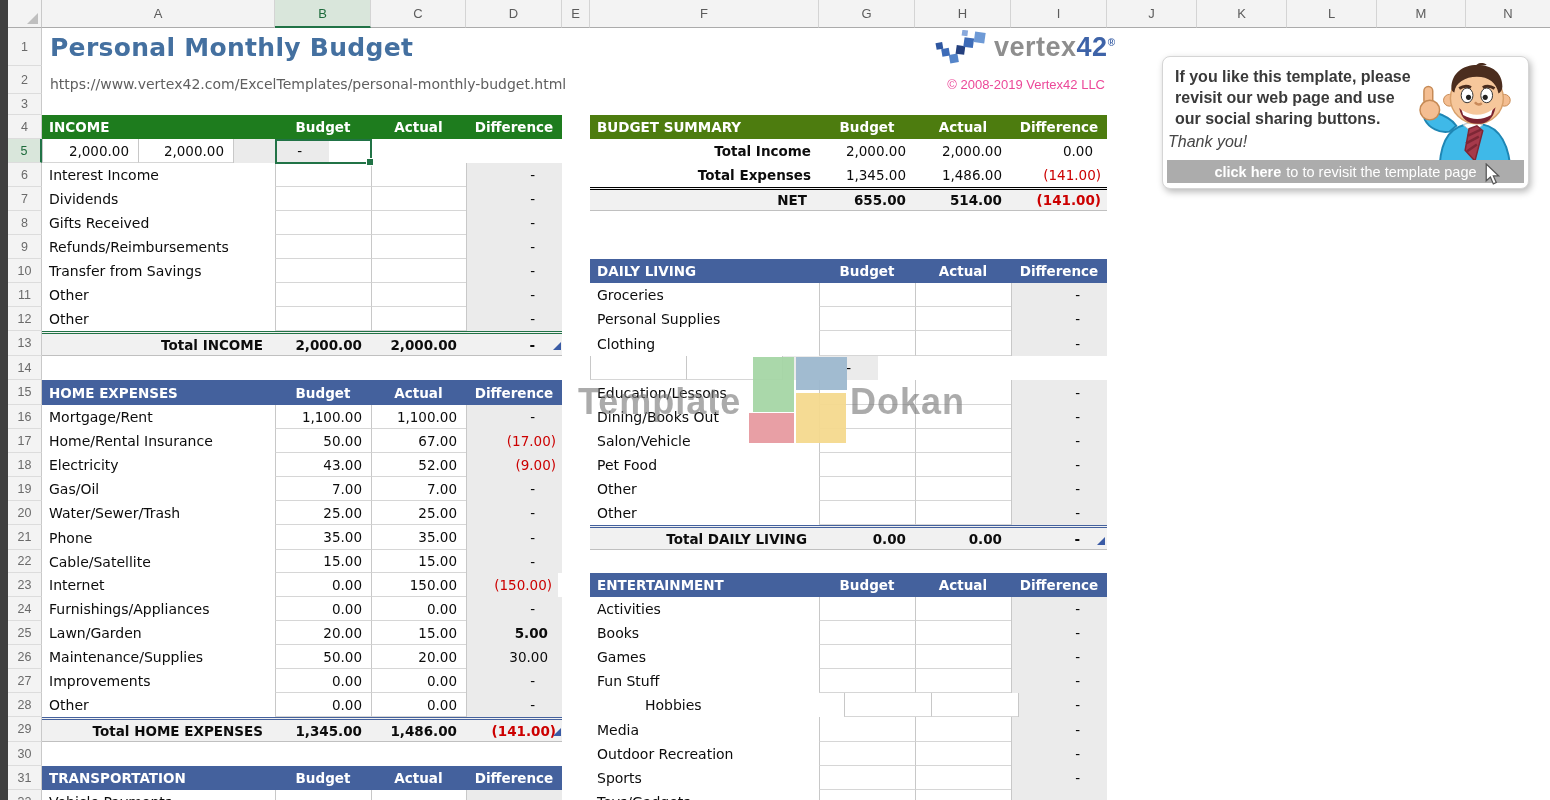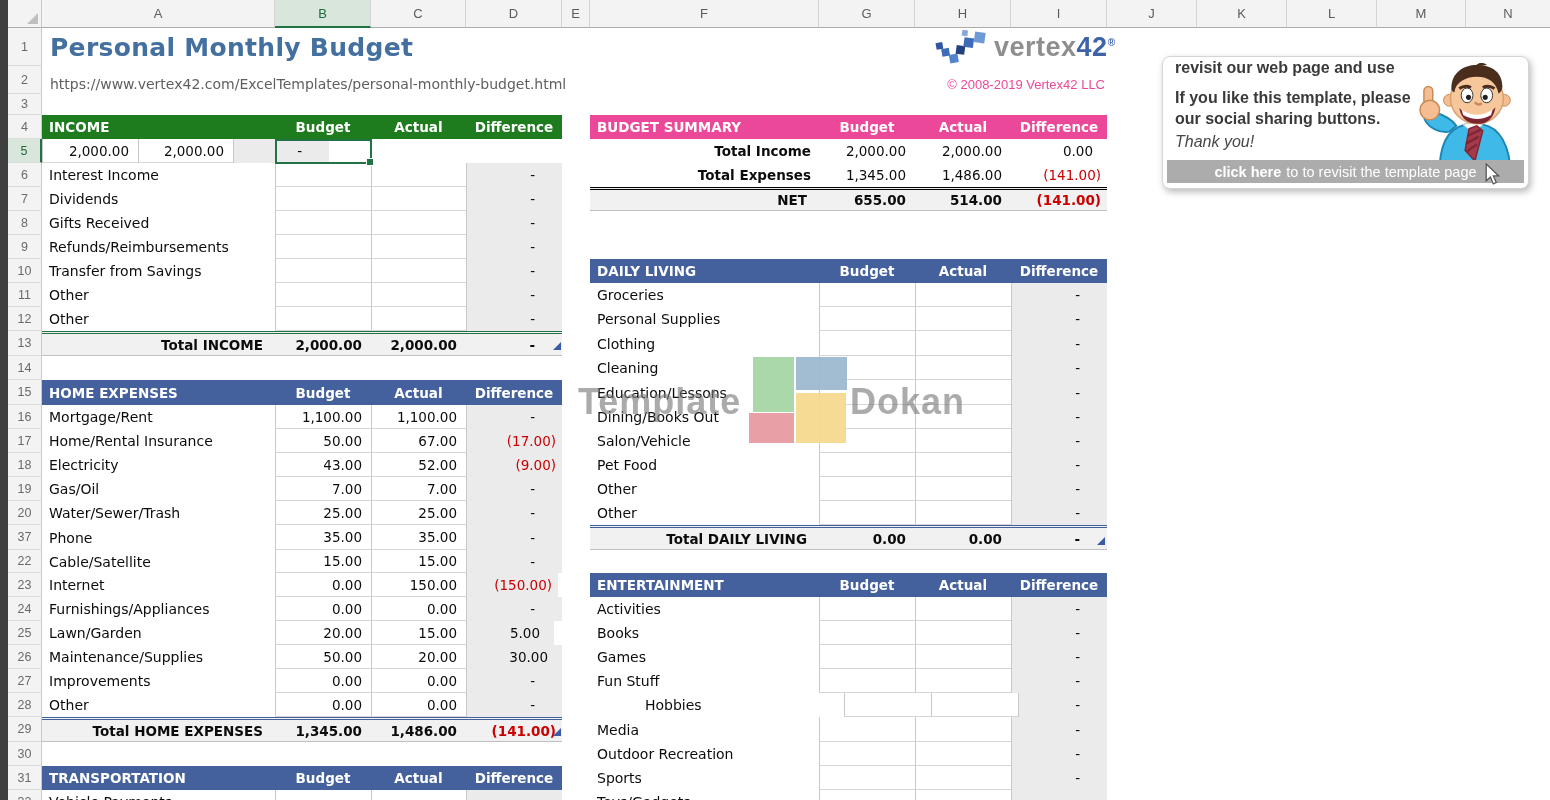--- a/index.html
+++ b/index.html
@@ -29,33 +29,33 @@
   .logo-text .blue{color:#3E63A8;}
   .logo-text sup{font-size:10px;color:#3E63A8;}
   .copyright{position:absolute;left:905px;top:77px;width:200px;text-align:right;font-size:13px;color:#ec4899;
              font-family:"Liberation Sans",sans-serif;}
   
   .promo{position:absolute;left:1162px;top:56px;width:365px;height:131px;background:#fff;
          border:1px solid #D5D5D5;border-radius:8px;box-shadow:2px 3px 7px rgba(0,0,0,.28);z-index:10;
          font-family:"Liberation Sans",sans-serif;}
   .promo-line{margin-left:12px;font-size:16px;font-weight:bold;color:#3A3A3A;line-height:21px;}
   .promo-line.first{margin-top:9px;}
-  .promo-thanks{margin-left:12px;margin-top:4px;font-size:16px;font-style:italic;color:#474747;}
+  .promo-thanks{margin-left:5px;margin-top:4px;font-size:16px;font-style:italic;color:#474747;}
   .promo-bar{position:absolute;left:4px;right:4px;bottom:5px;height:23px;background:#ACACAC;color:#fff;
              font-size:14.5px;display:flex;align-items:center;justify-content:center;z-index:12;}
   .promo-bar b{font-weight:bold;}
   .promo-bar span{margin-left:5px;}
   .promo-man{position:absolute;right:2px;top:6px;width:110px;height:102px;z-index:11;}
   .cursor{position:absolute;right:28px;bottom:2px;width:15px;height:23px;z-index:13;}
   
   .t-head{position:absolute;display:flex;align-items:center;box-sizing:border-box;color:#fff;
           font-weight:bold;font-size:13.5px;z-index:1;}
   .th-green{background:#1E7C1E;}
   .th-blue{background:#44619D;}
-  .th-black{background:#ec4899;}
+  .th-black{background:#4d7c0f;}
   .t-title{padding-left:7px;box-sizing:border-box;}
   .t-colhead{text-align:center;box-sizing:border-box;}
   .t-row{position:absolute;display:flex;box-sizing:border-box;z-index:1;}
   .c-label{box-sizing:border-box;display:flex;align-items:center;padding-left:7px;font-size:14px;color:#0c0c0c;}
   .c-label.lab-r{justify-content:flex-end;padding-right:8px;font-weight:bold;font-size:13.5px;}
   .c-num{box-sizing:border-box;display:flex;align-items:center;justify-content:flex-end;
          font-size:13.5px;color:#0c0c0c;padding-right:9px;}
   .cell-bd{background:#fff;border-left:1px solid #C8C8C8;border-bottom:1px solid #D6D6D6;}
   .diff-gray{background:#EBEBEB;border-left:1px solid #C8C8C8;}
   .diff.dash{padding-right:27px;}
@@ -105,22 +105,22 @@
       <rect x="22" y="16" width="9" height="9" fill="#24407E" transform="rotate(8 26 20)"></rect>
       <rect x="30" y="8" width="10" height="10" fill="#3E6CB8" transform="rotate(8 35 13)"></rect>
       <rect x="41" y="2" width="11" height="11" fill="#6E9AD6" transform="rotate(8 46 7)"></rect>
       <rect x="28" y="0" width="6" height="6" fill="#89A9DC" transform="rotate(8 31 3)"></rect>
     </svg>
     <div class="logo-text"><span>vertex</span><span class="blue">42</span><sup>®</sup></div>
   </div>
   <div class="copyright">© 2008-2019 Vertex42 LLC</div>
 
   <div class="promo">
+    <div class="promo-line first">If you like this template, please</div>
     <div class="promo-line">revisit our web page and use</div>
-    <div class="promo-line first">If you like this template, please</div>
     <div class="promo-line">our social sharing buttons.</div>
     <div class="promo-thanks">Thank you!</div>
     <svg class="promo-man" viewBox="0 0 112 104">
       <path d="M34 70 C24 72 13 66 9 58 C7 53 12 48 18 50 C28 53 37 58 41 64 Z" fill="#3FB9E8" stroke="#1E86B4" stroke-width="2"></path>
       <rect x="8" y="24" width="9" height="19" rx="4.5" fill="#F4BE92" stroke="#C68A55" stroke-width="1.5"></rect>
       <circle cx="14" cy="48" r="10" fill="#F4BE92" stroke="#C68A55" stroke-width="1.5"></circle>
       <path d="M24 104 C26 76 36 64 56 62 C78 60 92 72 96 104 Z" fill="#3FB9E8" stroke="#1E86B4" stroke-width="2"></path>
       <path d="M48 63 L58 71 L68 63 L58 60 Z" fill="#fff" stroke="#CCCCCC"></path>
       <path d="M54 67 L62 64 L68 69 L60 100 L50 89 Z" fill="#A63A4B" stroke="#7E2735" stroke-width="1.5"></path>
       <path d="M53 74 L66 68 M51 82 L64 75 M52 90 L62 83" stroke="#7E2735" stroke-width="2.5"></path>
@@ -192,21 +192,21 @@
     <div class="row-h" style="top: 283px; height: 24px;">11</div>
     <div class="row-h" style="top: 307px; height: 24px;">12</div>
     <div class="row-h" style="top: 331px; height: 25px;">13</div>
     <div class="row-h" style="top: 356px; height: 24px;">14</div>
     <div class="row-h" style="top: 380px; height: 25px;">15</div>
     <div class="row-h" style="top: 405px; height: 24px;">16</div>
     <div class="row-h" style="top: 429px; height: 24px;">17</div>
     <div class="row-h" style="top: 453px; height: 24px;">18</div>
     <div class="row-h" style="top: 477px; height: 24px;">19</div>
     <div class="row-h" style="top: 501px; height: 24px;">20</div>
-    <div class="row-h" style="top: 525px; height: 25px;">37</div>
+    <div class="row-h" style="top: 525px; height: 25px;">21</div>
     <div class="row-h" style="top: 550px; height: 23px;">22</div>
     <div class="row-h" style="top: 573px; height: 24px;">23</div>
     <div class="row-h" style="top: 597px; height: 24px;">24</div>
     <div class="row-h" style="top: 621px; height: 24px;">25</div>
     <div class="row-h" style="top: 645px; height: 24px;">26</div>
     <div class="row-h" style="top: 669px; height: 24px;">27</div>
     <div class="row-h" style="top: 693px; height: 24px;">28</div>
     <div class="row-h" style="top: 717px; height: 25px;">29</div>
     <div class="row-h" style="top: 742px; height: 24px;">30</div>
     <div class="row-h" style="top: 766px; height: 24px;">31</div>
@@ -327,21 +327,21 @@
     <div class="t-row" style="left: 42px; top: 597px; width: 520px; height: 24px;">
       <div class="c-label" style="width: 233px;">Furnishings/Appliances</div>
       <div class="c-num cell-bd" style="width: 96px;">0.00</div>
       <div class="c-num cell-bd" style="width: 95px;">0.00</div>
       <div class="c-num diff dash diff-gray" style="width: 96px;">-</div>
     </div>
     <div class="t-row" style="left: 42px; top: 621px; width: 520px; height: 24px;">
       <div class="c-label" style="width: 233px;">Lawn/Garden</div>
       <div class="c-num cell-bd" style="width: 96px;">20.00</div>
       <div class="c-num cell-bd" style="width: 95px;">15.00</div>
-      <div class="c-num diff pos diff-gray" style="width: 88px;">5.00</div>
+      <div class="c-num diff pos diff-gray" style="width: 96px; font-weight: bold;">5.00</div>
     </div>
     <div class="t-row" style="left: 42px; top: 645px; width: 520px; height: 24px;">
       <div class="c-label" style="width: 233px;">Maintenance/Supplies</div>
       <div class="c-num cell-bd" style="width: 96px;">50.00</div>
       <div class="c-num cell-bd" style="width: 95px;">20.00</div>
       <div class="c-num diff pos diff-gray" style="width: 96px;">30.00</div>
     </div>
     <div class="t-row" style="left: 42px; top: 669px; width: 520px; height: 24px;">
       <div class="c-label" style="width: 233px;">Improvements</div>
       <div class="c-num cell-bd" style="width: 96px;">0.00</div>
@@ -414,21 +414,20 @@
       <div class="c-num cell-bd" style="width: 96px;"></div>
       <div class="c-num diff dash diff-gray" style="width: 96px;">-</div>
     </div>
     <div class="t-row" style="left: 590px; top: 331px; width: 517px; height: 25px;">
       <div class="c-label" style="width: 229px;">Clothing</div>
       <div class="c-num cell-bd" style="width: 96px;"></div>
       <div class="c-num cell-bd" style="width: 96px;"></div>
       <div class="c-num diff dash diff-gray" style="width: 96px;">-</div>
     </div>
     <div class="t-row" style="left: 590px; top: 356px; width: 517px; height: 24px;">
-      <div class="c-label" style="width: 229px;">Cleaning</div>
       <div class="c-num cell-bd" style="width: 96px;"></div>
       <div class="c-num cell-bd" style="width: 96px;"></div>
       <div class="c-num diff dash diff-gray" style="width: 96px;">-</div>
     </div>
     <div class="t-row" style="left: 590px; top: 380px; width: 517px; height: 25px;">
       <div class="c-label" style="width: 229px;">Education/Lessons</div>
       <div class="c-num cell-bd" style="width: 96px;"></div>
       <div class="c-num cell-bd" style="width: 96px;"></div>
       <div class="c-num diff dash diff-gray" style="width: 96px;">-</div>
     </div>

